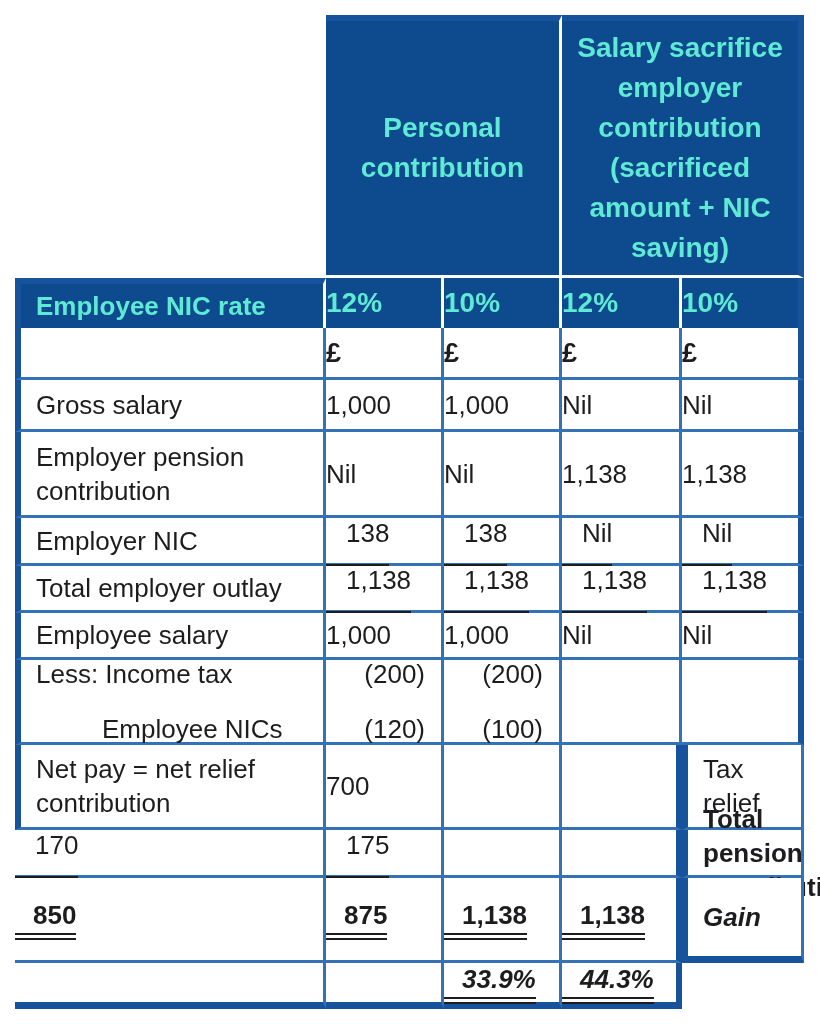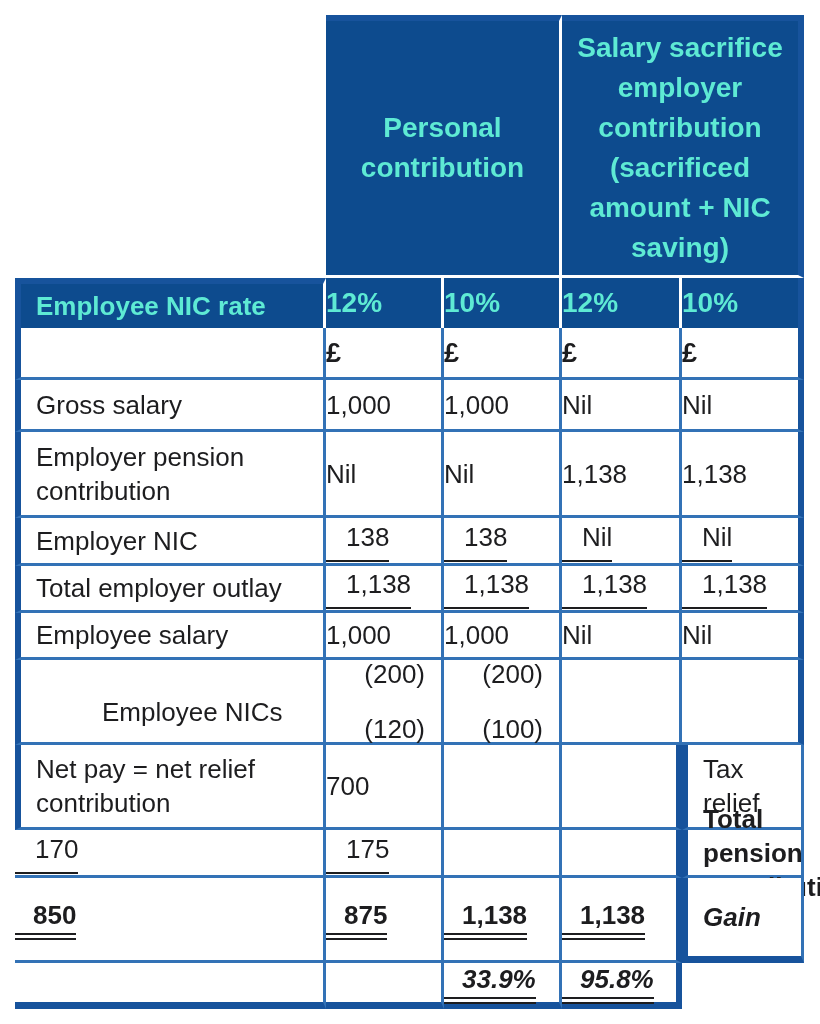--- a/index.html
+++ b/index.html
@@ -38,21 +38,21 @@
     justify-content:center;text-align:center;
     font-size:28px;line-height:40px;
     padding:0 12px;
   }
   .lbl{justify-content:flex-start;text-align:left;padding:4px 10px 4px 15px;}
   .num{justify-content:flex-start;text-align:right;padding-right:16px;}
   .rate{font-size:28px;padding-right:20px;}
   .pound{font-weight:bold;font-size:27px;}
   .b{font-weight:bold;}
   .bi{font-weight:bold;font-style:italic;}
-  .u{border-bottom:2px solid var(--ink);padding-left:20px;padding-bottom:6px;}
+  .u{border-bottom:2px solid var(--ink);padding-left:20px;padding-bottom:14px;}
   .uu{border-bottom:7px double var(--ink);padding-left:18px;padding-bottom:1px;}
   .twoline{flex-direction:column;align-items:stretch;justify-content:center;}
   .twoline .ln{display:block;}
   .twoline.num-cell .ln{text-align:right;}
   .indent2{padding-left:66px;}
   .lngap{margin-top:21px;}
   .nowrap{white-space:nowrap;}
 </style>
 </head>
 <body>
@@ -171,20 +171,21 @@
       <span>1,000</span>
     </div>
   <div class="c num">
       <span>Nil</span>
     </div>
   <div class="c num colL">
       <span>Nil</span>
     </div>
 
   <div class="c lbl col1 twoline">
+    <span class="ln nowrap">Less: Income tax</span>
     <span class="ln indent2 lngap nowrap">Employee NICs</span>
   </div>
   <div class="c num twoline num-cell">
     <span class="ln">(200)</span>
     <span class="ln lngap"><span class="u">(120)</span></span>
   </div>
   <div class="c num twoline num-cell">
     <span class="ln">(200)</span>
     <span class="ln lngap"><span class="u">(100)</span></span>
   </div>
@@ -246,16 +247,16 @@
   <div class="c num bi botO">
       <span></span>
     </div>
   <div class="c num bi botO">
       <span></span>
     </div>
   <div class="c num bi botO">
       <span class="uu">33.9%</span>
     </div>
   <div class="c num bi botO colL">
-      <span class="uu">95.8%</span>
+      <span class="uu">44.3%</span>
     </div>
 
 </div>
 
 </body></html>

